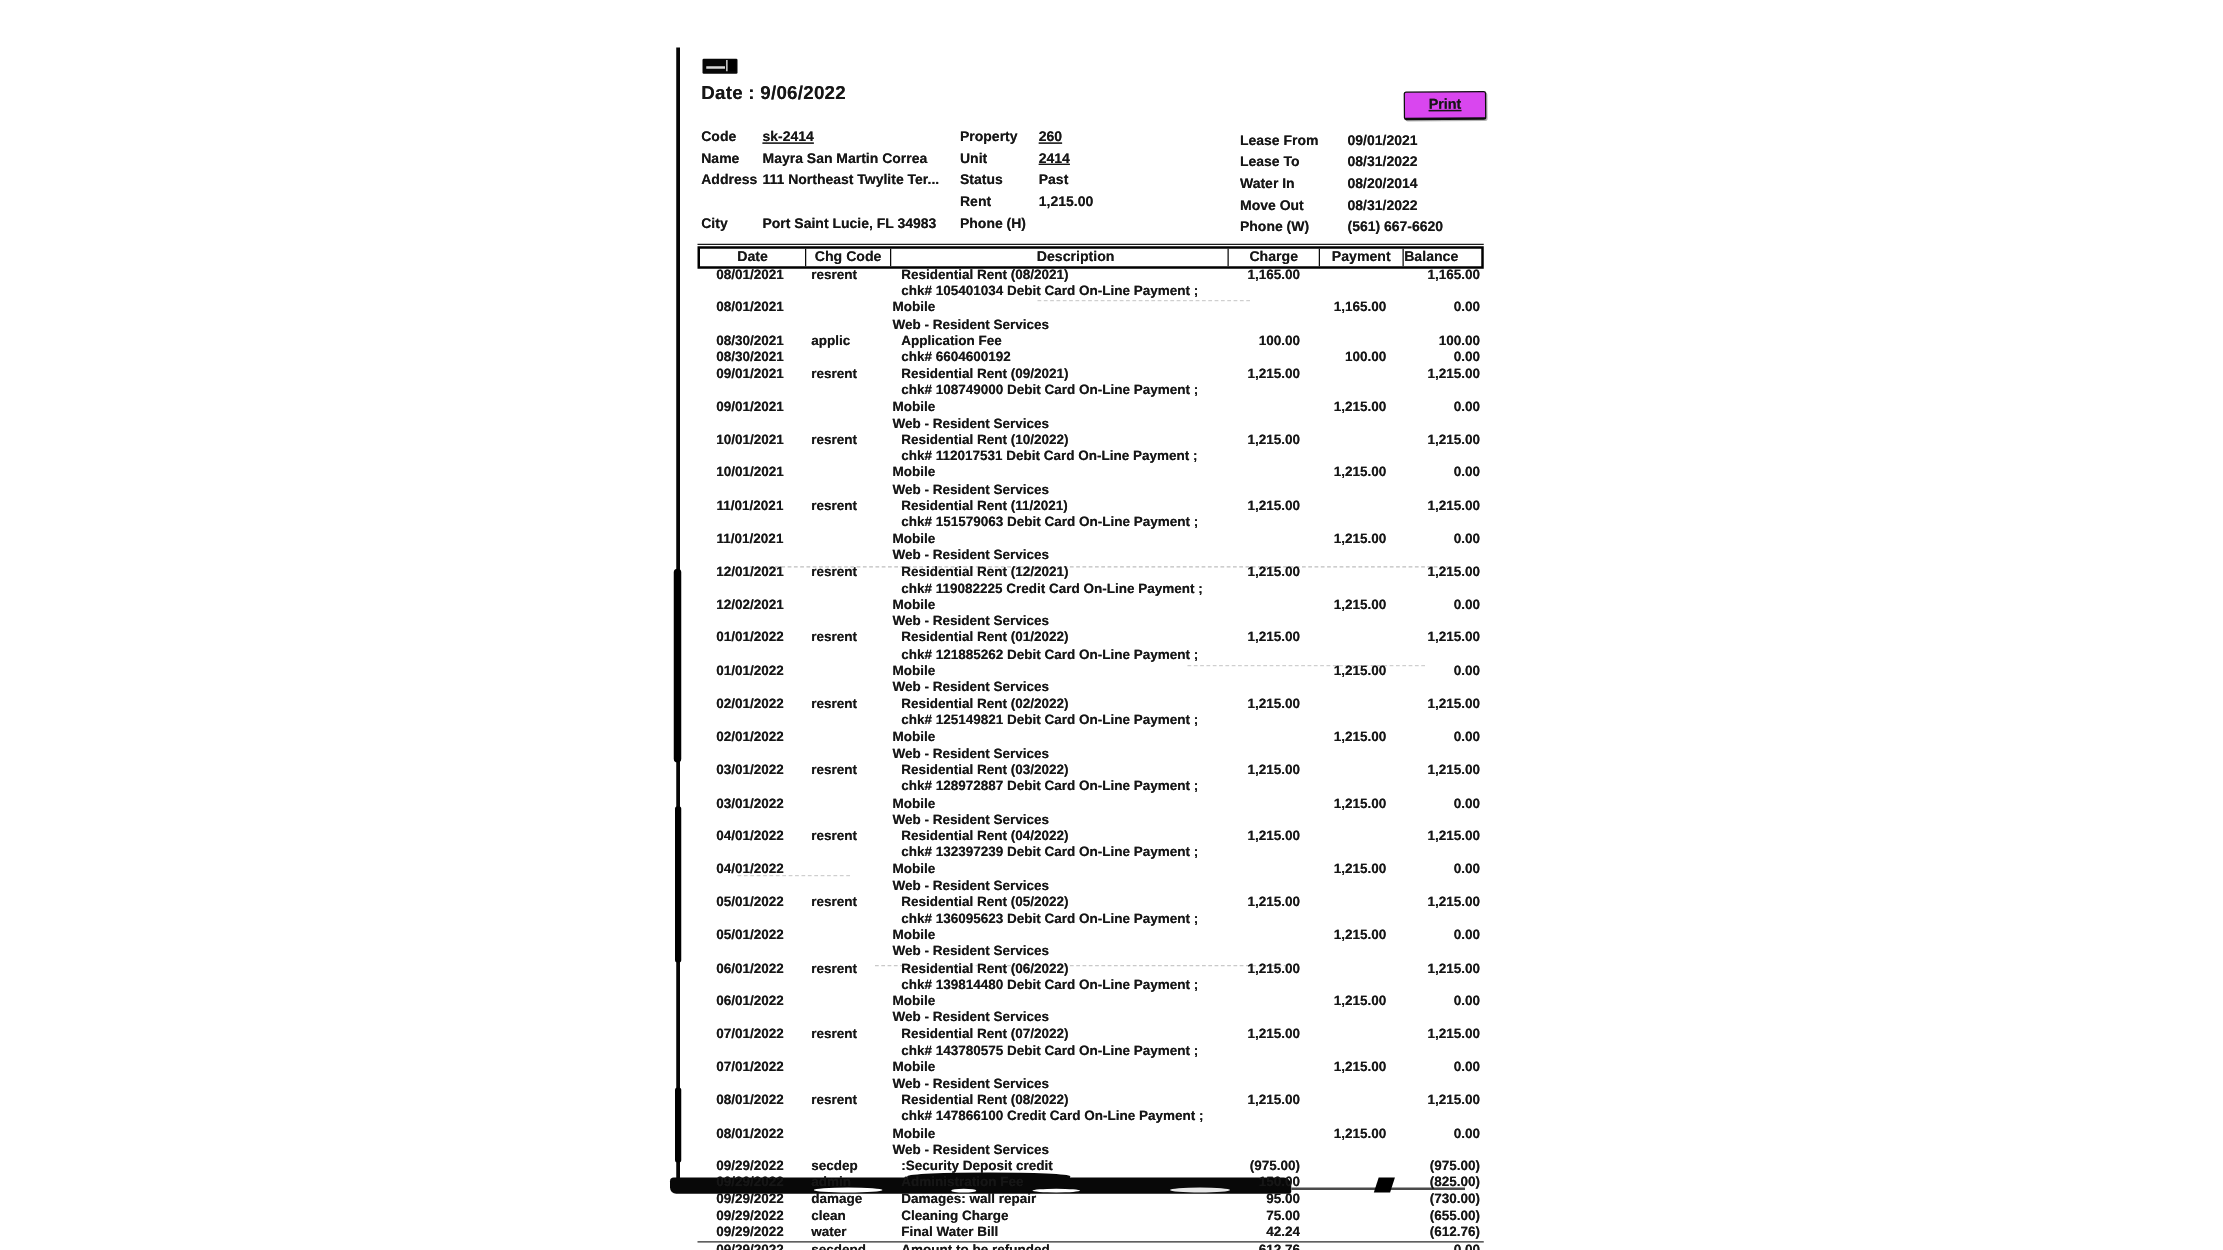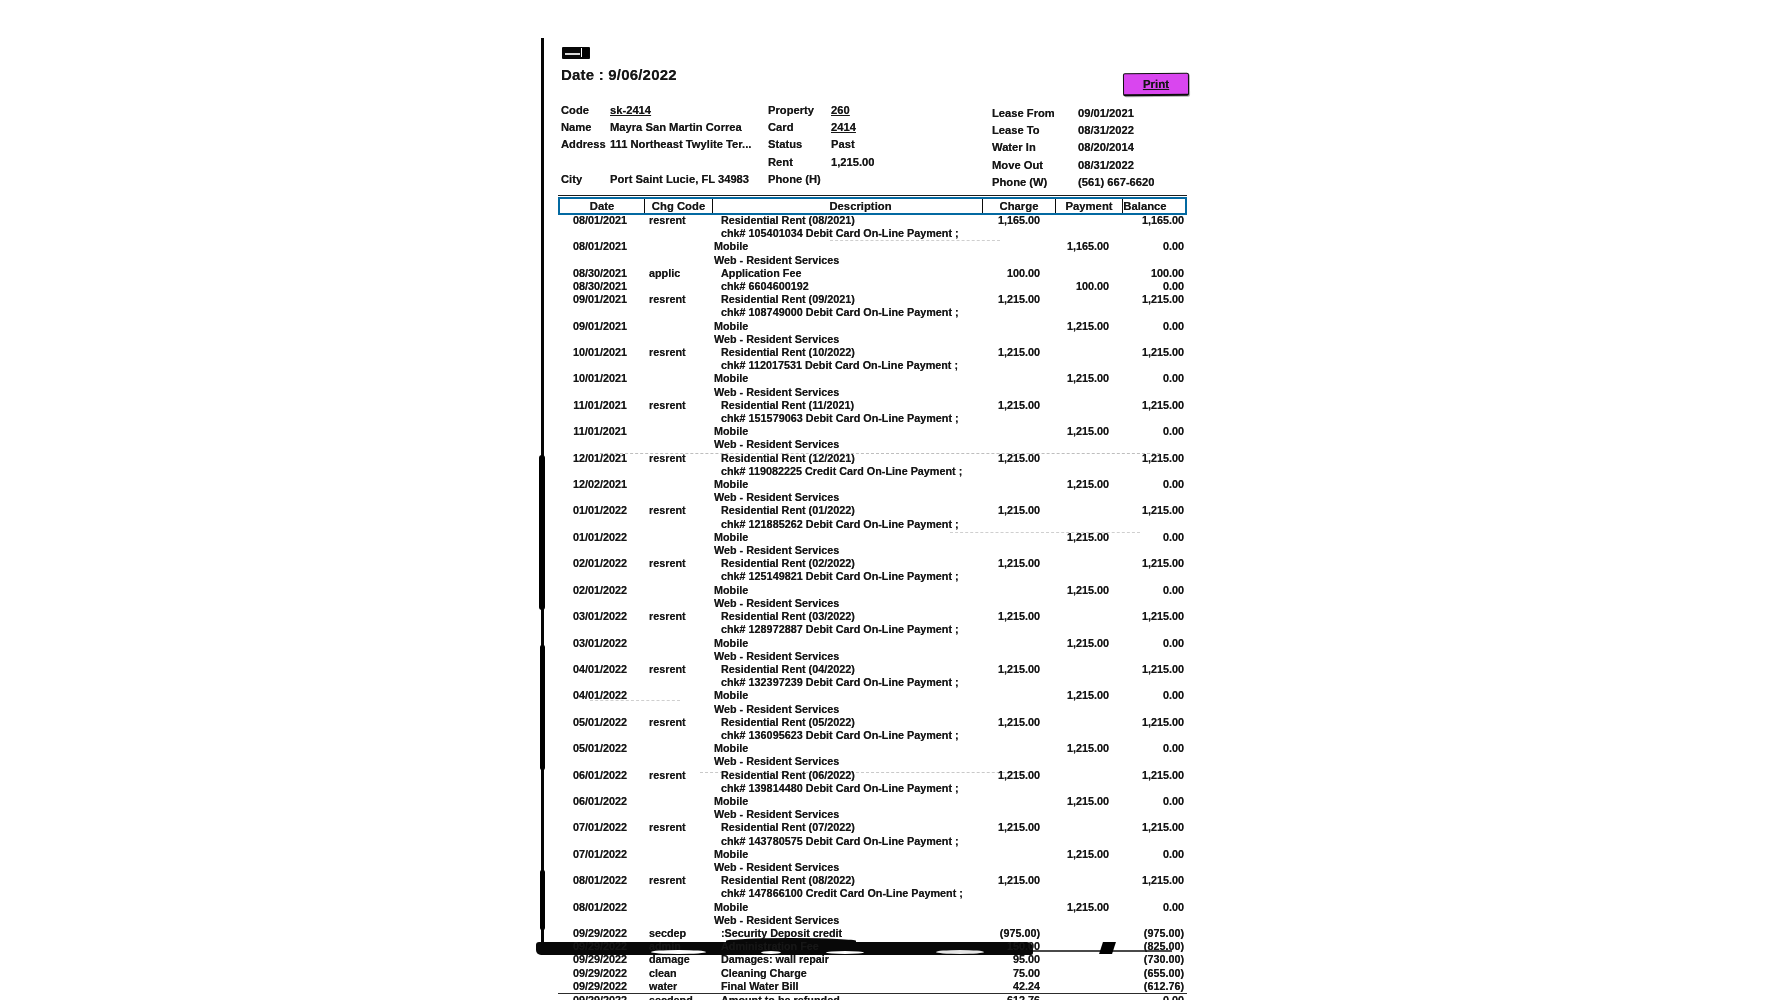--- a/index.html
+++ b/index.html
@@ -43,21 +43,21 @@
   .col-left  .ilabel { width: 49px; }
   .col-mid   .ilabel { width: 63px; }
   .col-right .ilabel { width: 86px; }
   .irow.gap { margin-top: 17px; }
   .irow.underline .ival { text-decoration: underline; font-weight: 700; }
 
   
   .ledger { position: absolute; left: 558px; top: 197px; width: 629px; z-index: 2; }
   .lheader {
     display: flex; height: 18px; align-items: center;
-    border: 2px solid #0369a1; background: #fff; position: relative;
+    border: 2px solid #000000; background: #fff; position: relative;
     font-size: 11.3px; font-weight: 700; text-align: center;
   }
   .lheader::before { content: ""; position: absolute; left: -2px; right: -2px; top: -4.5px; border-top: 1.7px solid #1c1c1c; }
   .hc { border-left: 1.4px solid #0b0b0b; height: 100%; display: flex; align-items: center; justify-content: center; }
   .hc:first-child { border-left: none; }
   .w-date   { width: 84px; }
   .w-code   { width: 68px; }
   .w-desc   { width: 270px; padding-left: 26px; }
   .w-charge { width: 73px; }
   .w-pay    { width: 67px; }
@@ -130,21 +130,21 @@
       </div>
     </div>
 
   <div class="info-col col-mid">
 
   <div class="irow underline">
         <span class="ilabel">Property</span>
         <span class="ival">260</span>
       </div>
       <div class="irow underline">
-        <span class="ilabel">Card</span>
+        <span class="ilabel">Unit</span>
         <span class="ival">2414</span>
       </div>
       <div class="irow">
         <span class="ilabel">Status</span>
         <span class="ival">Past</span>
       </div>
       <div class="irow">
         <span class="ilabel">Rent</span>
         <span class="ival">1,215.00</span>
       </div>

